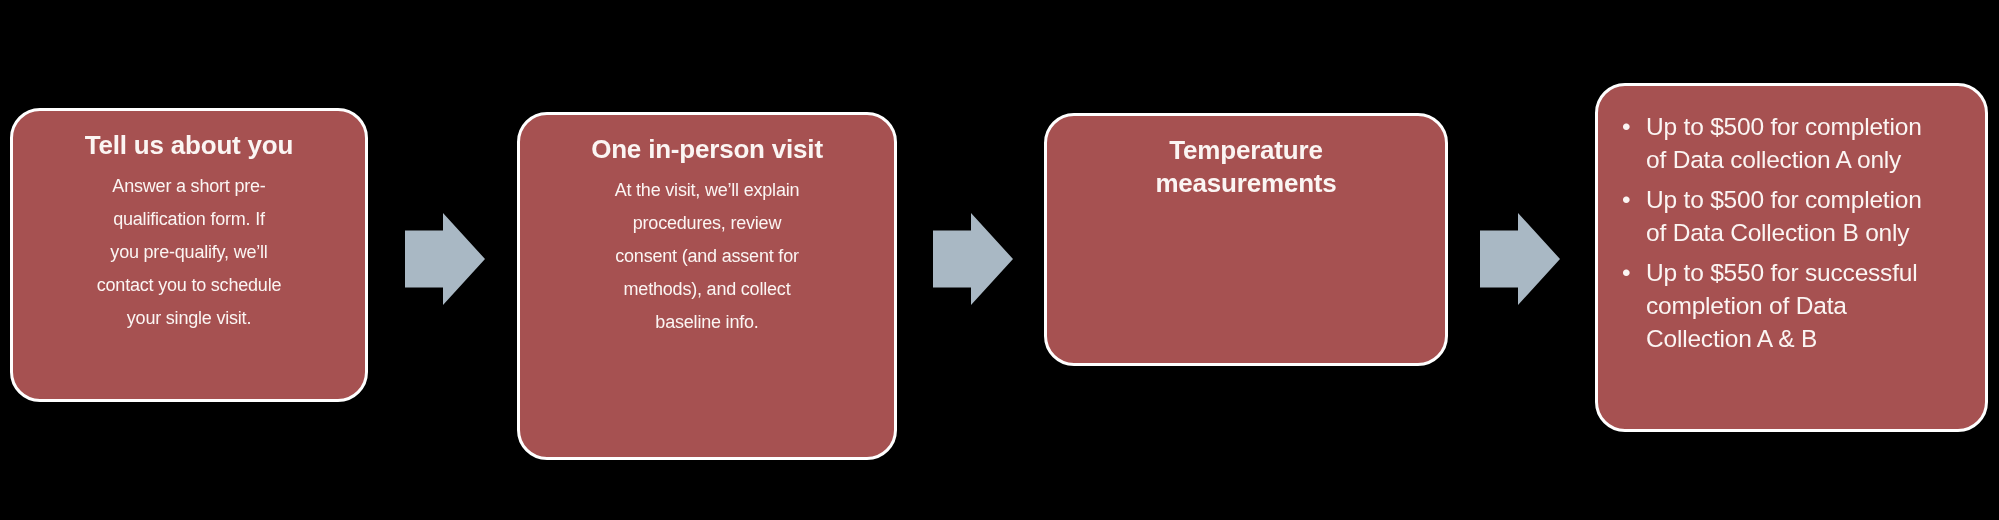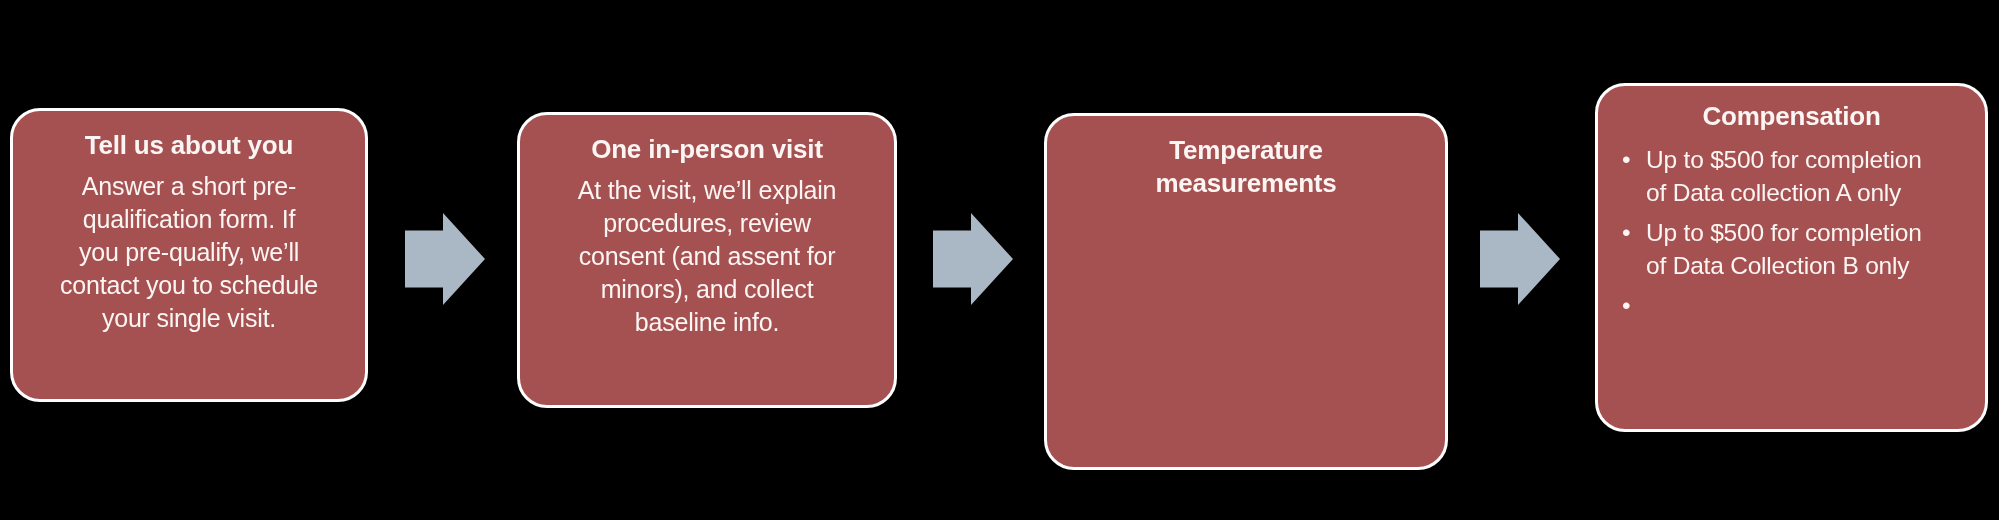--- a/index.html
+++ b/index.html
@@ -27,33 +27,33 @@
   .step {
     position: absolute;
     background: var(--box-fill);
     border: 3px solid var(--box-border);
     border-radius: 30px;
     text-align: center;
     padding: 18px 16px 0 16px;
     letter-spacing: -0.2px;
   }
   .step-1 { left: 10px;   top: 108px; width: 358px; height: 294px; }
-  .step-2 { left: 517px;  top: 112px; width: 380px; height: 296px; }
-  .step-3 { left: 1044px; top: 113px; width: 404px; height: 357px; text-align: center; }
+  .step-2 { left: 517px;  top: 112px; width: 380px; height: 348px; }
+  .step-3 { left: 1044px; top: 113px; width: 404px; height: 253px; text-align: center; }
   .step-4 { left: 1595px; top: 83px;  width: 393px; height: 349px; padding-top: 14px; }
   .step-title {
     margin: 0;
     font-size: 26px;
     font-weight: bold;
     line-height: 33px;
     white-space: pre-line;
   }
   .step-body {
     margin: 8px 0 0 0;
-    font-size: 25px;
+    font-size: 18px;
     line-height: 33px;
     white-space: pre-line;
   }
   .bullet-list {
     list-style: none;
     margin: 10px 0 0 0;
     padding: 0 2px 0 8px;
     text-align: left;
   }
   .bullet-item {
@@ -98,49 +98,51 @@
 
   <svg class="arrow arrow-1" viewBox="0 0 80 92" xmlns="http://www.w3.org/2000/svg" aria-hidden="true">
     <polygon points="0,17.5 38,17.5 38,0 80,46 38,92 38,74.5 0,74.5" fill="currentColor"></polygon>
   </svg>
 
   <section class="step step-2">
     <h2 class="step-title">One in-person visit</h2>
     <p class="step-body">At the visit, we’ll explain
 procedures, review
 consent (and assent for
-minors), and collect
+methods), and collect
 baseline info.</p>
   </section>
 
   <svg class="arrow arrow-2" viewBox="0 0 80 92" xmlns="http://www.w3.org/2000/svg" aria-hidden="true">
     <polygon points="0,17.5 38,17.5 38,0 80,46 38,92 38,74.5 0,74.5" fill="currentColor"></polygon>
   </svg>
 
   <section class="step step-3">
     <h2 class="step-title">Temperature
 measurements</h2>
   </section>
 
   <svg class="arrow arrow-3" viewBox="0 0 80 92" xmlns="http://www.w3.org/2000/svg" aria-hidden="true">
     <polygon points="0,17.5 38,17.5 38,0 80,46 38,92 38,74.5 0,74.5" fill="currentColor"></polygon>
   </svg>
 
   <section class="step step-4">
-    <h2 class="step-title">Compensation</h2>
     <ul class="bullet-list">
       <li class="bullet-item">
         <span class="bullet-dot">•</span>
         <span class="bullet-text">Up to $500 for completion
 of Data collection A only</span>
       </li>
       <li class="bullet-item">
         <span class="bullet-dot">•</span>
         <span class="bullet-text">Up to $500 for completion
 of Data Collection B only</span>
       </li>
       <li class="bullet-item">
         <span class="bullet-dot">•</span>
+        <span class="bullet-text">Up to $550 for successful
+completion of Data
+Collection A &amp; B</span>
       </li>
     </ul>
   </section>
 
 </div>
 
 </body></html>

